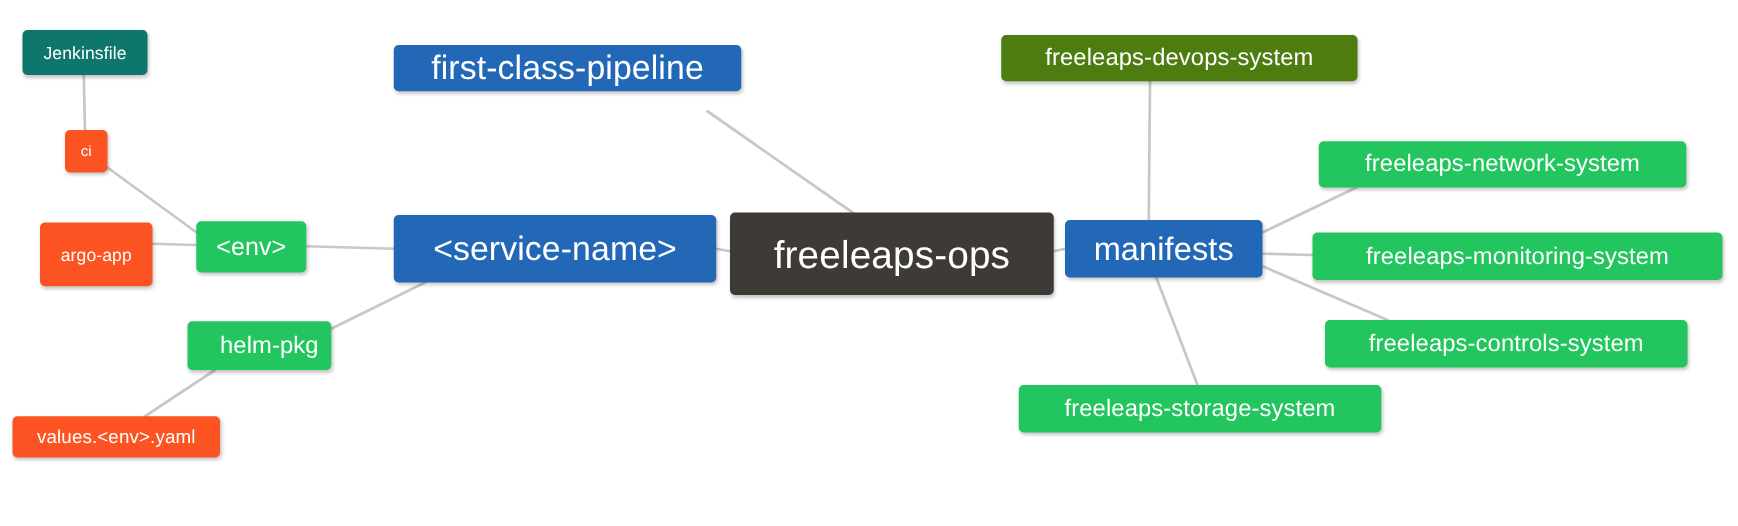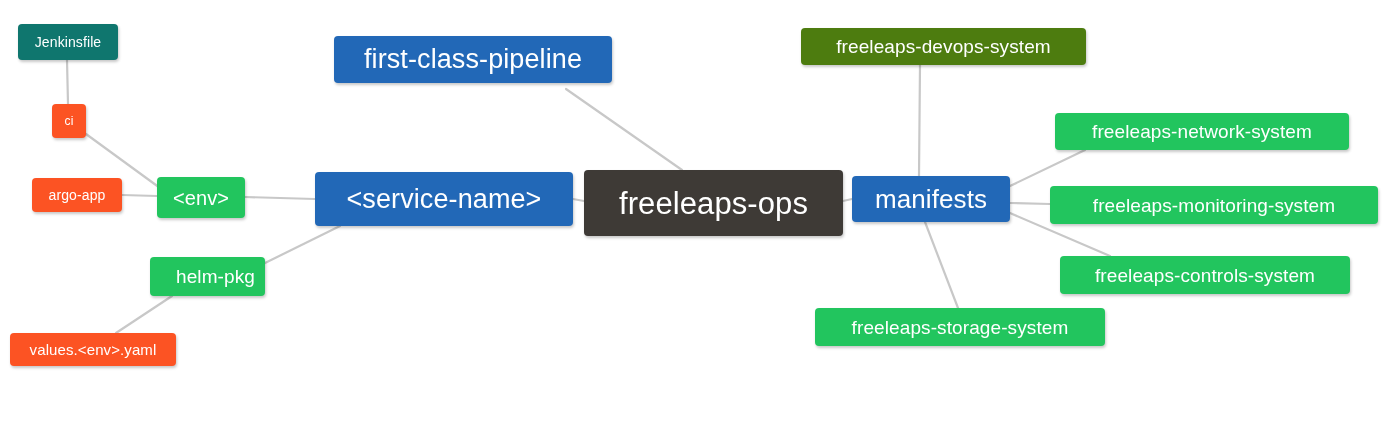--- a/index.html
+++ b/index.html
@@ -63,33 +63,33 @@
       <line x1="1010" y1="213" x2="1110" y2="256" stroke="#c8c8c8" stroke-width="2.2" stroke-linecap="round"></line>
       <line x1="925" y1="222" x2="958" y2="308" stroke="#c8c8c8" stroke-width="2.2" stroke-linecap="round"></line>
     </svg>
   <div id="node-layer">
       <div class="node" style="left: 18px; top: 24px; width: 100px; height: 36px; background: #0f766e; font-size: 14px; border-radius: 4px; justify-content: center;">
         <span class="node-label">Jenkinsfile</span>
       </div>
       <div class="node" style="left: 52px; top: 104px; width: 34px; height: 34px; background: rgb(252, 83, 35); font-size: 12px; border-radius: 4px;">
         <span class="node-label">ci</span>
       </div>
-      <div class="node" style="left: 32px; top: 178px; width: 90px; height: 34px; background: rgb(252, 83, 35); font-size: 14px; border-radius: 4px;">
+      <div class="node" style="left: 32px; top: 178px; width: 90px; height: 51px; background: rgb(252, 83, 35); font-size: 14px; border-radius: 4px;">
         <span class="node-label">argo-app</span>
       </div>
       <div class="node" style="left: 157px; top: 177px; width: 88px; height: 41px; background: rgb(34, 197, 94); font-size: 20px; border-radius: 4px;">
         <span class="node-label">&lt;env&gt;</span>
       </div>
       <div class="node" style="left: 150px; top: 257px; width: 115px; height: 39px; background: rgb(34, 197, 94); font-size: 19px; border-radius: 4px; padding-left: 16px;">
         <span class="node-label">helm-pkg</span>
       </div>
       <div class="node" style="left: 10px; top: 333px; width: 166px; height: 33px; background: rgb(252, 83, 35); font-size: 15px; border-radius: 4px; text-align: center;">
         <span class="node-label">values.&lt;env&gt;.yaml</span>
       </div>
-      <div class="node" style="left: 315px; top: 36px; width: 278px; height: 47px; background: rgb(34, 104, 183); font-size: 27px; border-radius: 4px; margin-left: 19px;">
+      <div class="node" style="left: 315px; top: 36px; width: 278px; height: 37px; background: rgb(34, 104, 183); font-size: 27px; border-radius: 4px;">
         <span class="node-label">first-class-pipeline</span>
       </div>
       <div class="node" style="left: 315px; top: 172px; width: 258px; height: 54px; background: rgb(34, 104, 183); font-size: 27px; border-radius: 4px; justify-content: center;">
         <span class="node-label">&lt;service-name&gt;</span>
       </div>
       <div class="node" style="left: 584px; top: 170px; width: 259px; height: 66px; background: rgb(62, 58, 54); font-size: 31px; border-radius: 4px;">
         <span class="node-label">freeleaps-ops</span>
       </div>
       <div class="node" style="left: 852px; top: 176px; width: 158px; height: 46px; background: rgb(34, 104, 183); font-size: 26px; border-radius: 4px;">
         <span class="node-label">manifests</span>

